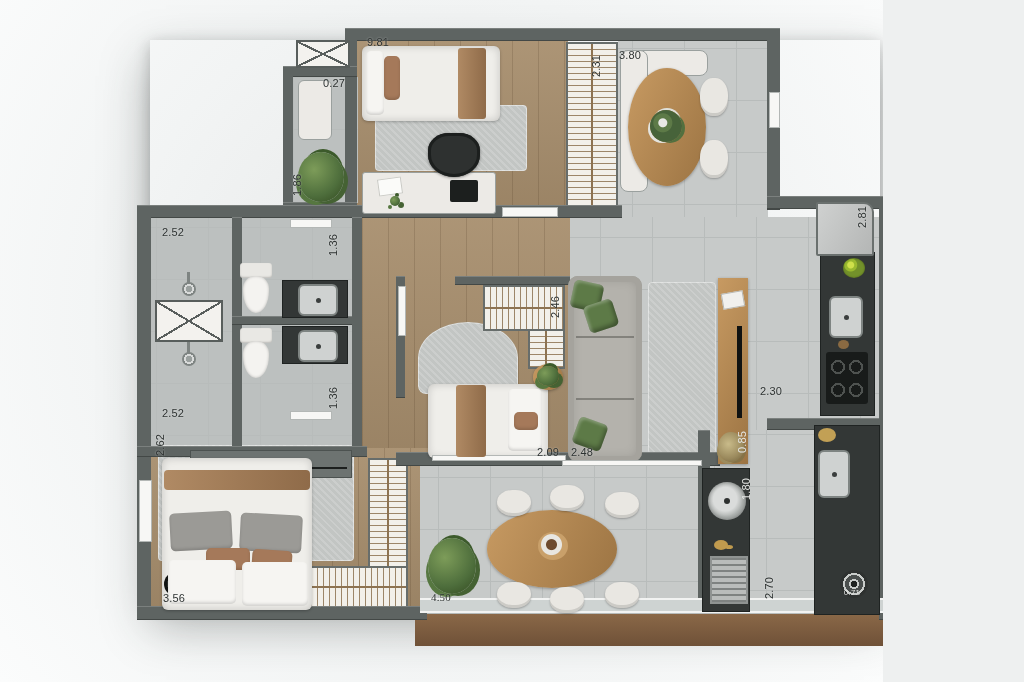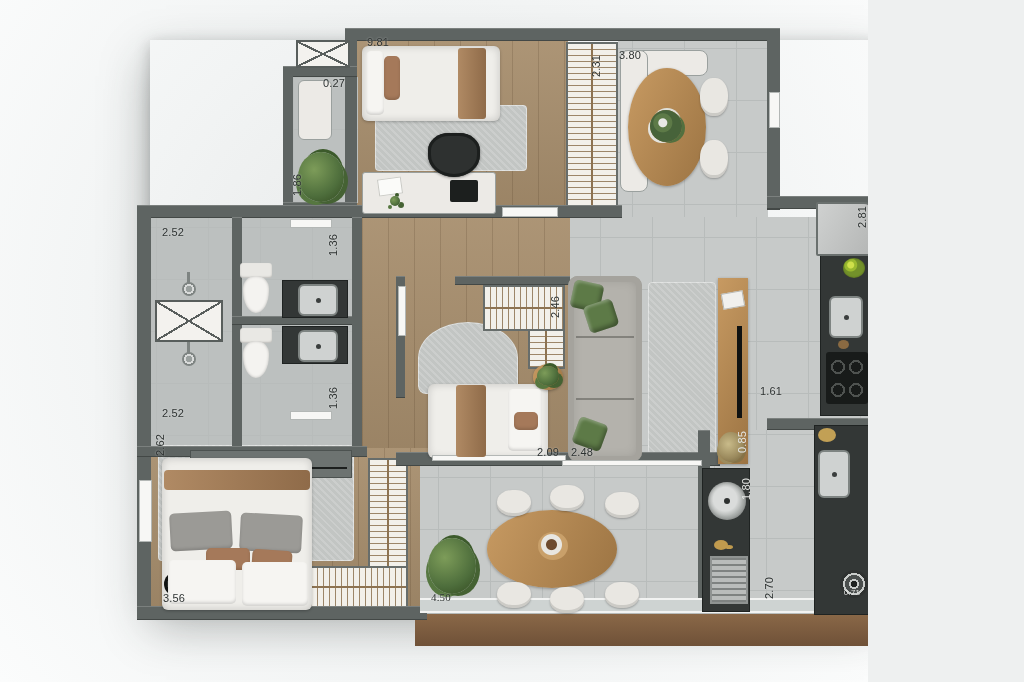--- a/index.html
+++ b/index.html
@@ -1,18 +1,18 @@
 <!DOCTYPE html>
 <html><head>
 <meta charset="utf-8">
 <style>
   html,body{margin:0;padding:0;}
   body{font-family:"Liberation Sans",sans-serif;background:#eef0f0;}
   #plan-canvas{position:relative;width:868px;height:682px;overflow:hidden;
-    background:radial-gradient(circle at 50% 45%, #e6e8e8 0%, #f2f4f4 55%, #fbfcfc 100%);}
+    background:radial-gradient(circle at 50% 45%, #e6e8e8 0%, #f2f4f4 55%, #fbfcfc 100%);padding-left:15px;}
   .abs{position:absolute;}
   .wall{position:absolute;background:#5e6462;box-shadow:inset 0 1px 0 rgba(255,255,255,.18),inset 0 -1px 0 rgba(0,0,0,.28);z-index:10;}
   .floor{position:absolute;z-index:2;}
   .tile{background-color:#c7cac9;background-image:linear-gradient(#b8bcbb 1px,transparent 1px),linear-gradient(90deg,#b8bcbb 1px,transparent 1px);background-size:52px 52px;}
   .tile.dark{background-color:#bcc0bf;}
   .wood{background-color:#a78e6d;background-image:repeating-linear-gradient(90deg,rgba(60,40,20,.16) 0 1px,transparent 1px 26px),linear-gradient(rgba(255,255,255,.06),rgba(0,0,0,.08));}
   .closet{box-sizing:border-box;position:absolute;background-color:#f2f0ea;border:2px solid #676d6b;z-index:8;}
   .closet.v{background-image:linear-gradient(90deg,transparent calc(50% - 1px),#8d7352 calc(50% - 1px),#8d7352 calc(50% + 1px),transparent calc(50% + 1px)),repeating-linear-gradient(180deg,transparent 0 5px,rgba(141,115,82,.85) 5px 6px);}
   .closet.h{background-image:linear-gradient(0deg,transparent calc(50% - 1px),#8d7352 calc(50% - 1px),#8d7352 calc(50% + 1px),transparent calc(50% + 1px)),repeating-linear-gradient(90deg,transparent 0 5px,rgba(141,115,82,.85) 5px 6px);}
   .xbox{box-sizing:border-box;position:absolute;background-color:#f3f2ee;border:2px solid #585e5c;z-index:12;background-image:
@@ -229,20 +229,20 @@
   <span class="dim v" style="left:862px;top:217px;">2.81</span>
   <span class="dim" style="left:173px;top:232px;">2.52</span>
   <span class="dim v" style="left:333px;top:245px;">1.36</span>
   <span class="dim v" style="left:555px;top:307px;">2.46</span>
   <span class="dim v" style="left:333px;top:398px;">1.36</span>
   <span class="dim" style="left:173px;top:413px;">2.52</span>
   <span class="dim v" style="left:160px;top:445px;">2.62</span>
   <span class="dim" style="left:174px;top:598px;">3.56</span>
   <span class="dim" style="left:548px;top:452px;">2.09</span>
   <span class="dim" style="left:582px;top:452px;">2.48</span>
-  <span class="dim" style="left:771px;top:391px;">1.61</span>
+  <span class="dim" style="left:771px;top:391px;">2.30</span>
   <span class="dim v light" style="left:742px;top:442px;">0.85</span>
   <span class="dim v light" style="left:746px;top:489px;">1.80</span>
   <span class="dim" style="left:441px;top:597px;font-family:Liberation Serif, serif;">4.50</span>
   <span class="dim v" style="left:769px;top:588px;">2.70</span>
   <span class="dim light tiny" style="left:852px;top:593px;">0.71</span>
 
 </div>
 
 </body></html>

